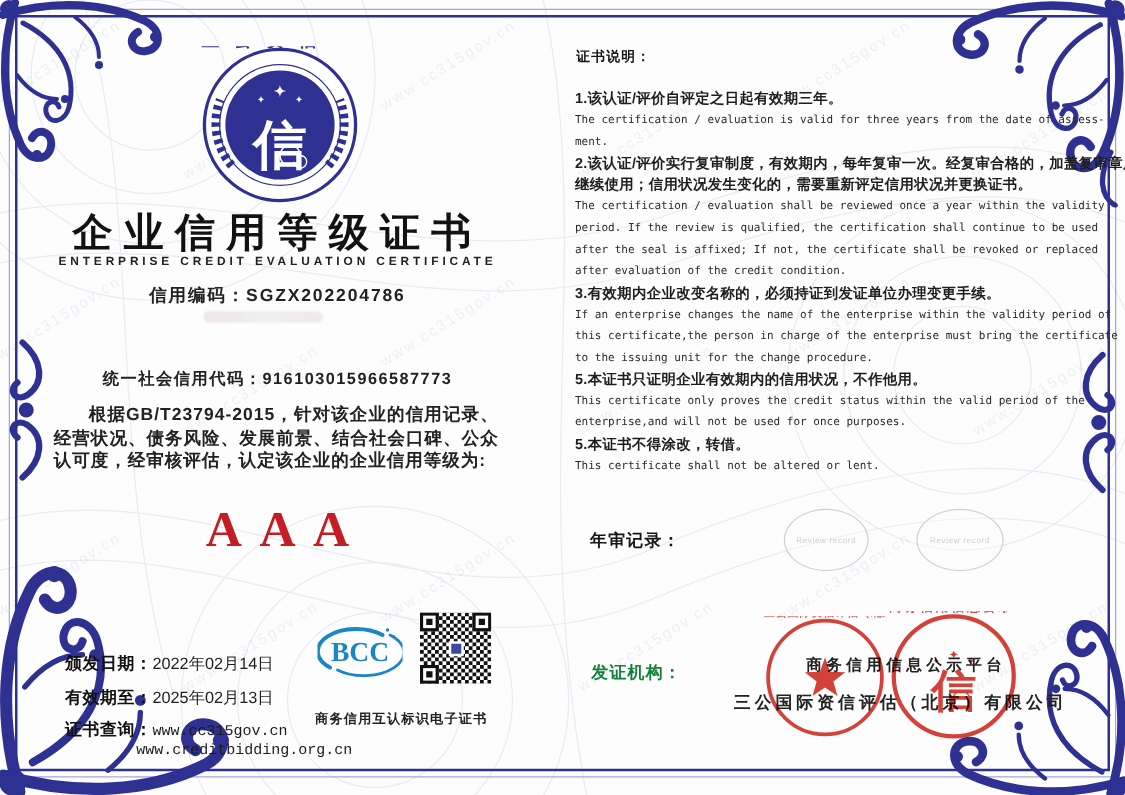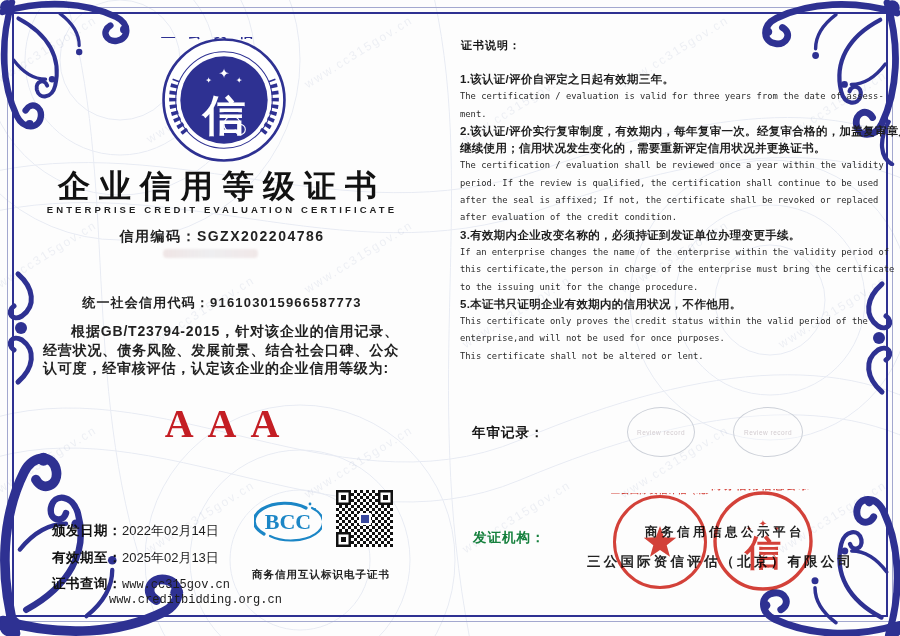--- a/index.html
+++ b/index.html
@@ -285,20 +285,21 @@
   <div class="en">period. If the review is qualified, the certification shall continue to be used</div>
   <div class="en">after the seal is affixed; If not, the certificate shall be revoked or replaced</div>
   <div class="en">after evaluation of the credit condition.</div>
   <div class="cn">3.有效期内企业改变名称的，必须持证到发证单位办理变更手续。</div>
   <div class="en">If an enterprise changes the name of the enterprise within the validity period of</div>
   <div class="en">this certificate,the person in charge of the enterprise must bring the certificate</div>
   <div class="en">to the issuing unit for the change procedure.</div>
   <div class="cn">5.本证书只证明企业有效期内的信用状况，不作他用。</div>
   <div class="en">This certificate only proves the credit status within the valid period of the</div>
   <div class="en">enterprise,and will not be used for once purposes.</div>
+  <div class="cn">5.本证书不得涂改，转借。</div>
   <div class="en">This certificate shall not be altered or lent.</div>
 </div>
 
 <div class="review-lbl">年审记录：</div>
 <div class="oval ov1">
     <span>Review record</span>
   </div>
 <div class="oval ov2">
     <span>Review record</span>
   </div>

